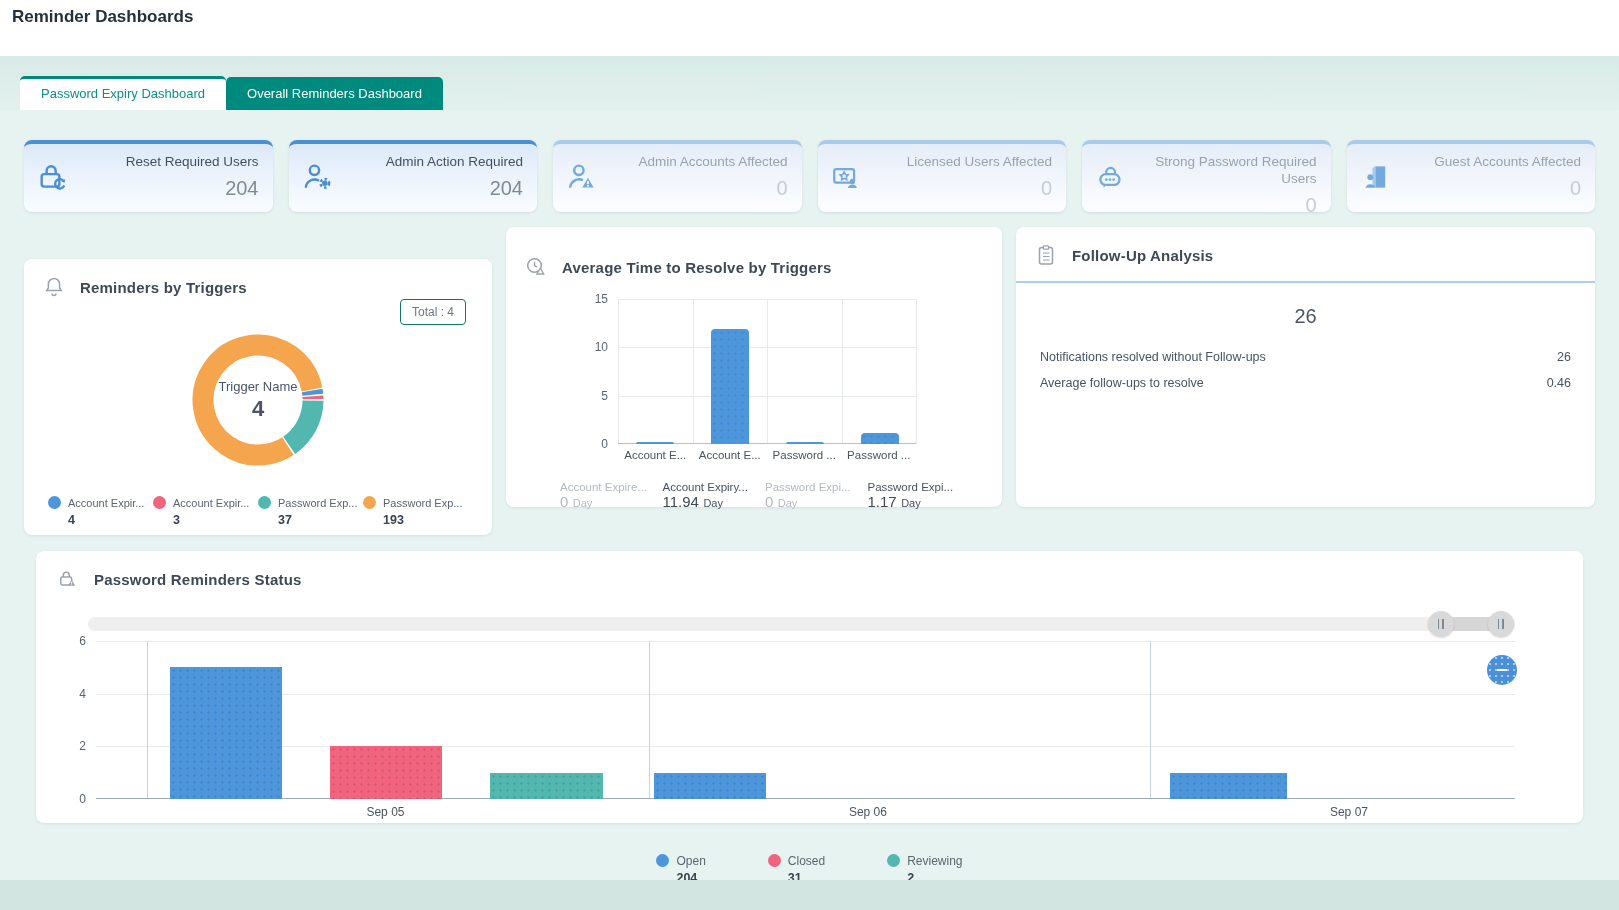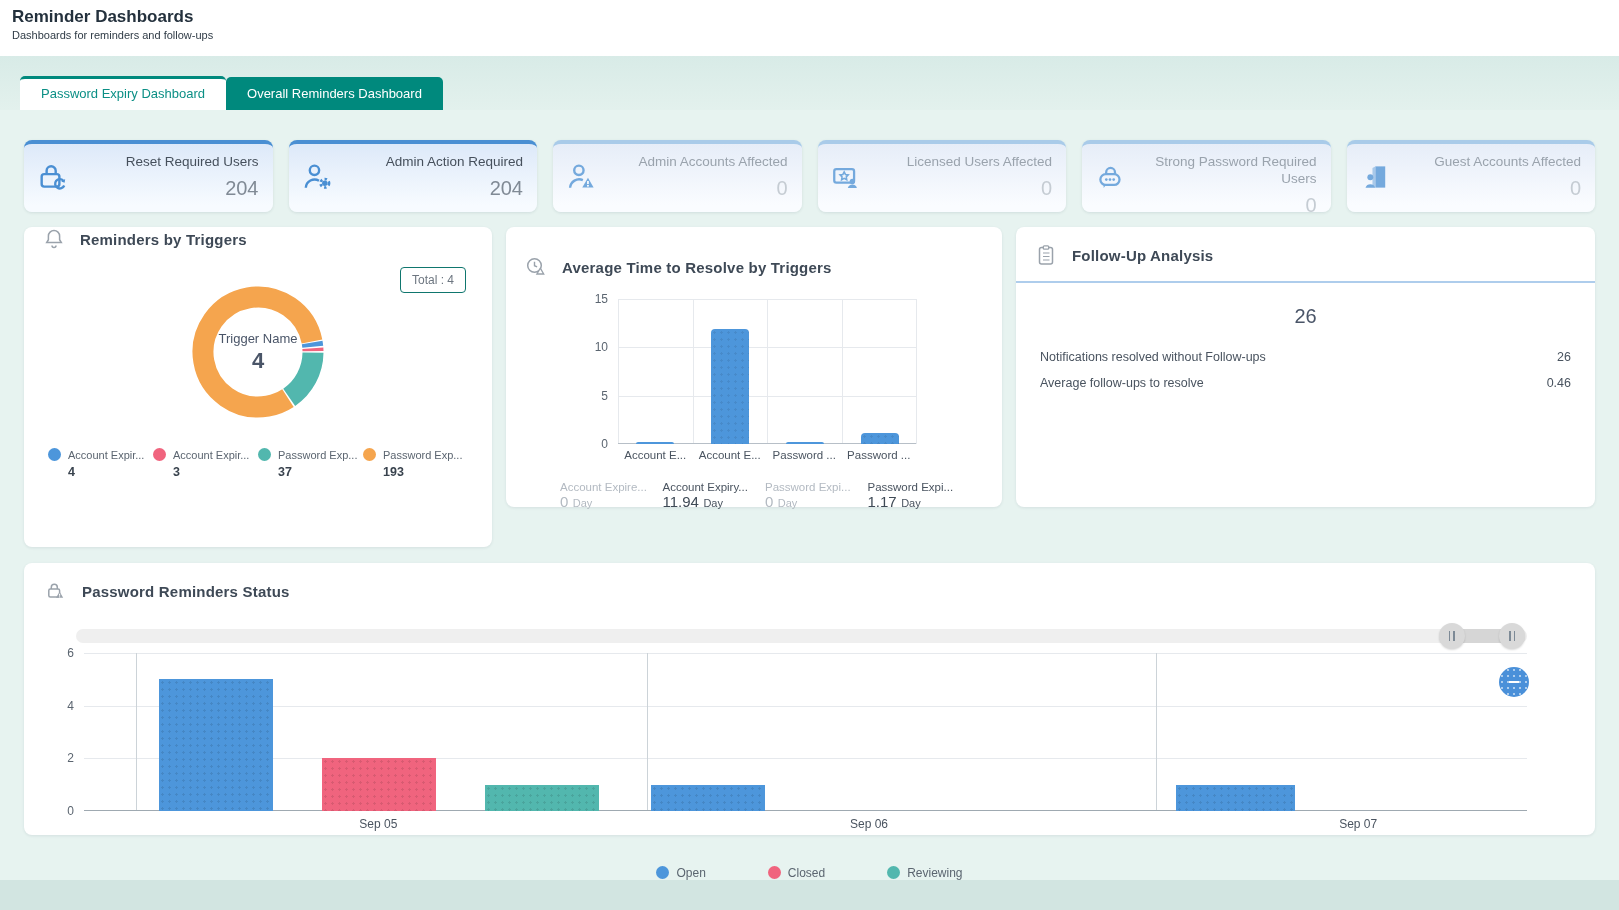--- a/index.html
+++ b/index.html
@@ -29,21 +29,21 @@
   .kpi-value { font-size:20px; text-align:right; color:#c5ccd3; margin-top:6px; }
   .kpi-card.active .kpi-value { color:#808a95; }
 
   
   .card { background:#ffffff; border-radius:8px; box-shadow:0 1px 3px rgba(50,70,90,.10); }
   .card-header { display:flex; align-items:center; gap:14px; }
   .card-title { font-size:15px; font-weight:700; color:#3e4956; letter-spacing:.2px; }
   .hdr-icon { width:24px; height:24px; flex:0 0 auto; }
 
   .row2 { display:flex; gap:14px; margin:15px 24px 0; }
-  .panel-triggers { width:468px; height:320px; padding:0 18px; position:relative; }
+  .panel-triggers { width:468px; height:276px; padding:16px 18px; position:relative;margin-top:32px; }
   .panel-avg { width:496px; height:280px; padding:28px 18px; position:relative; }
   .panel-followup { flex:1; height:280px; padding:16px 0 16px 0; position:relative; }
 
   
   .total-badge { position:absolute; right:26px; top:40px; border:1px solid #0f766e; border-radius:4px;
                  background:#fff; padding:5px 11px; font-size:12px; color:#6d7680; }
   .donut-wrap { position:relative; width:150px; height:150px; margin:26px auto 0; }
   .donut-svg { width:150px; height:150px; transform:rotate(-10deg); }
   .donut-center { position:absolute; inset:0; display:flex; flex-direction:column; justify-content:center; align-items:center; }
   .donut-center-label { font-size:13px; color:#4a5568; }
@@ -73,21 +73,21 @@
   .stat.muted .stat-label, .stat.muted .stat-value, .stat.muted .stat-unit { color:#b3bac2; }
 
   
   .fu-header { padding:0 18px 14px 18px; border-bottom:2px solid #aecdec; }
   .fu-big { text-align:center; font-size:20px; color:#4a5568; margin-top:22px; }
   .fu-rows { padding:0 24px; margin-top:16px; }
   .fu-row { display:flex; justify-content:space-between; font-size:12.5px; color:#49535f; padding:6px 0; }
   .fu-row-value { color:#49535f; }
 
   
-  .panel-status { margin:16px 24px 0; height:272px; padding:16px 20px; position:relative; }
+  .panel-status { margin:16px 36px 0; height:272px; padding:16px 20px; position:relative; }
   .zoom-slider { position:relative; height:14px; margin:26px 48px 0 32px; background:#efefef; border-radius:7px; }
   .zoom-range { position:absolute; top:0; bottom:0; left:94.8%; width:4.2%; background:#d6d6d6; }
   .zoom-handle { position:absolute; top:50%; width:26px; height:26px; border-radius:50%; background:#d9d9d9;
                  transform:translate(-50%,-50%); display:flex; align-items:center; justify-content:center; gap:3px;
                  box-shadow:0 1px 2px rgba(0,0,0,.15); cursor:ew-resize; }
   .zoom-handle i { display:block; width:1.5px; height:10px; background:#7d8a96; }
   .restore-btn { position:absolute; right:66px; top:104px; width:30px; height:30px; border-radius:50%; background:#4a90d9;
                  background-image:radial-gradient(rgba(255,255,255,.55) 1px, transparent 1.3px); background-size:6px 6px;
                  display:flex; align-items:center; justify-content:center; cursor:pointer; }
   .restore-btn span { width:10px; height:2px; background:#ffffff; display:block; }
@@ -105,21 +105,20 @@
   .c-teal { background-color:#52b7ae; }
   .c-orange { background-color:#f5a54e; }
 
   .bottom-strip { position:absolute; left:0; right:0; bottom:0; height:30px; background:#d2e5e1; }
 </style>
 </head>
 <body>
 
 <div class="app-header">
   <div class="app-title">Reminder Dashboards</div>
-  <div class="app-subtitle">Dashboards for reminders and follow-ups</div>
 </div>
 
 <div class="tab-band">
   <div class="tab active-white">Password Expiry Dashboard</div>
   <div class="tab active-green">Overall Reminders Dashboard</div>
 </div>
 
 <div class="kpi-row">
 
   <div class="kpi-card active">

